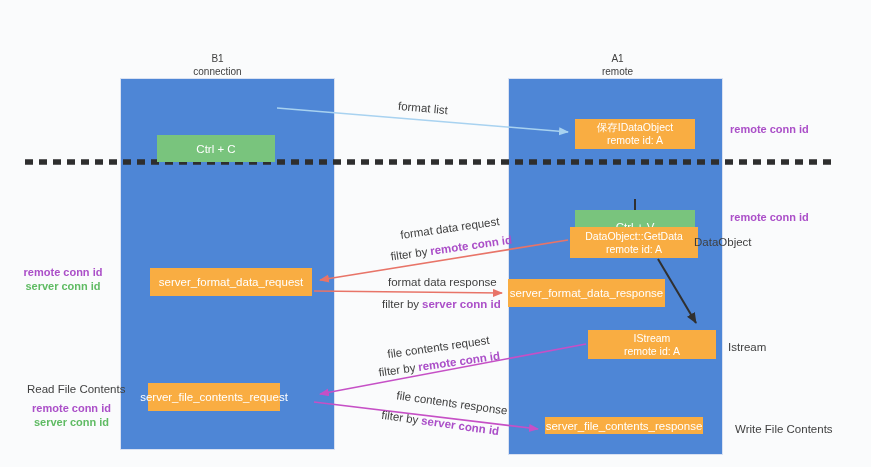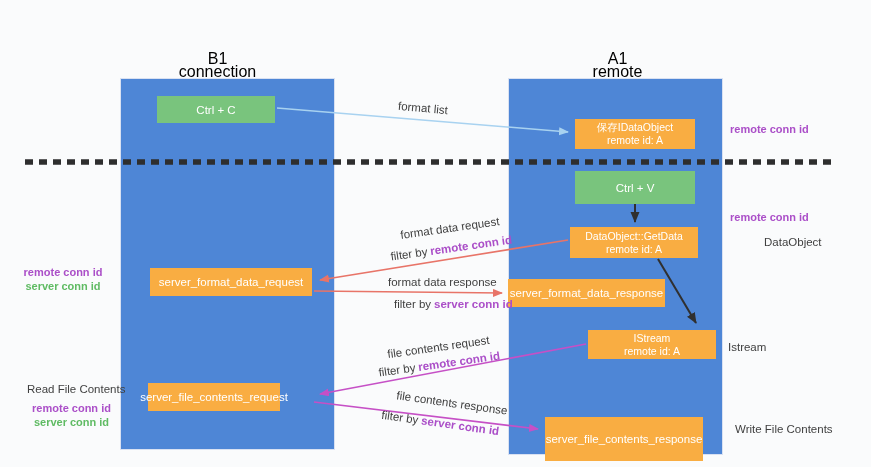--- a/index.html
+++ b/index.html
@@ -2,43 +2,43 @@
 <html style="--lane-blue: #4e86d6; --box-green: #79c47d; --box-orange: #f9ad42; --arrow-light-blue: #a8d2f0; --arrow-red: #e87468; --arrow-magenta: #c650c6; --arrow-black: #303030; --text-purple: #ab4fc8; --text-green: #5fbb63; --text-dark: #3f3f3f;"><head>
 <meta charset="utf-8">
 <style>
   html,body{margin:0;padding:0;}
   body{background:#fafbfc;font-family:"Liberation Sans", sans-serif;}
   .canvas{position:relative;width:871px;height:467px;background:#fafbfc;overflow:hidden;}
 
   .title{position:absolute;left:350px;top:6px;width:160px;text-align:center;
          font-size:15px;line-height:19px;color:#3c3c3c;}
 
-  .lane-header{position:absolute;width:135px;text-align:center;font-size:16px;
-               line-height:13px;color:#000000;}
+  .lane-header{position:absolute;width:135px;text-align:center;font-size:10px;
+               line-height:13px;color:#404040;}
   .lane-header.b1{left:150px;top:52px;}
   .lane-header.a1{left:550px;top:52px;}
 
   .lane{position:absolute;background:var(--lane-blue,#4e86d6);border:1px solid #d9e1f2;box-sizing:border-box;}
   .lane.b1{left:120px;top:78px;width:215px;height:372px;}
   .lane.a1{left:508px;top:78px;width:215px;height:377px;}
 
   .arrows{position:absolute;left:0;top:0;pointer-events:none;}
   .s-blue{stroke:var(--arrow-light-blue,#a8d2f0);stroke-width:1.6;}
   .f-blue{fill:var(--arrow-light-blue,#a8d2f0);}
   .s-black{stroke:var(--arrow-black,#303030);stroke-width:2;}
   .f-black{fill:var(--arrow-black,#303030);}
   .s-red{stroke:var(--arrow-red,#e87468);stroke-width:1.6;}
   .f-red{fill:var(--arrow-red,#e87468);}
   .s-mag{stroke:var(--arrow-magenta,#c650c6);stroke-width:1.6;}
   .f-mag{fill:var(--arrow-magenta,#c650c6);}
   .dash{stroke:#2e2e2e;stroke-width:5.5;stroke-dasharray:8 6;}
 
   .box{position:absolute;display:flex;flex-direction:column;align-items:center;
        justify-content:center;color:#fff;text-align:center;box-sizing:border-box;}
-  .box.green{background:var(--box-green,#79c47d);font-size:11px;}
+  .box.green{background:var(--box-green,#79c47d);font-size:11px;margin-top:39px;}
   .box.orange{background:var(--box-orange,#f9ad42);}
   .box .l1,.box .l2{font-size:10.5px;line-height:13px;}
   .box.single{font-size:11.5px;}
 
   .lbl{position:absolute;font-size:11.5px;color:var(--text-dark,#3f3f3f);white-space:nowrap;}
   .purple{color:var(--text-purple,#ab4fc8);font-weight:bold;}
   .greentxt{color:var(--text-green,#5fbb63);font-weight:bold;}
   .stack{text-align:center;line-height:14px;font-size:11px;}
   .rot-n8{transform:rotate(-8deg);}
   .rot-p8{transform:rotate(8deg);}
@@ -116,49 +116,49 @@
 
   <div class="box orange" style="left:588px;top:330px;width:128px;height:29px;">
     <span class="l1">IStream</span>
     <span class="l2">remote id: A</span>
   </div>
 
   <div class="box orange single" style="left:148px;top:383px;width:132px;height:28px;">
     <span>server_file_contents_request</span>
   </div>
 
-  <div class="box orange single" style="left:545px;top:417px;width:158px;height:44px;text-align:right;">
+  <div class="box orange single" style="left:545px;top:417px;width:158px;height:17px;text-align:right;">
     <span>server_file_contents_response</span>
   </div>
 
   <div class="lbl rot-p5" style="left:398px;top:102px;">format list</div>
 
   <div class="lbl rot-n8" style="left:400px;top:222px;">format data request</div>
   <div class="lbl rot-n8" style="left:390px;top:242px;">
     <span>filter by</span><span class="purple gap">remote conn id</span>
   </div>
 
   <div class="lbl" style="left:388px;top:276px;">format data response</div>
-  <div class="lbl" style="left:394px;top:298px;">
+  <div class="lbl" style="left:382px;top:298px;">
     <span>filter by</span><span class="purple gap">server conn id</span>
   </div>
 
   <div class="lbl rot-n8" style="left:387px;top:341px;">file contents request</div>
   <div class="lbl rot-n8" style="left:378px;top:358px;">
     <span>filter by</span><span class="purple gap">remote conn id</span>
   </div>
 
   <div class="lbl rot-p8" style="left:396px;top:397px;">file contents response</div>
   <div class="lbl rot-p8" style="left:381px;top:417px;">
     <span>filter by</span><span class="purple gap">server conn id</span>
   </div>
 
   <div class="lbl purple" style="left:730px;top:123px;font-size:11px;">remote conn id</div>
   <div class="lbl purple" style="left:730px;top:211px;font-size:11px;">remote conn id</div>
-  <div class="lbl" style="left:764px;top:236px;text-align:center;">DataObject</div>
+  <div class="lbl" style="left:694px;top:236px;text-align:center;">DataObject</div>
   <div class="lbl" style="left:728px;top:341px;">Istream</div>
   <div class="lbl" style="left:735px;top:423px;">Write File Contents</div>
 
   <div class="lbl stack" style="left:18px;top:265px;width:90px;">
     <div class="purple">remote conn id</div>
     <div class="greentxt">server conn id</div>
   </div>
 
   <div class="lbl" style="left:27px;top:383px;">Read File Contents</div>
   <div class="lbl stack" style="left:24px;top:401px;width:95px;">

